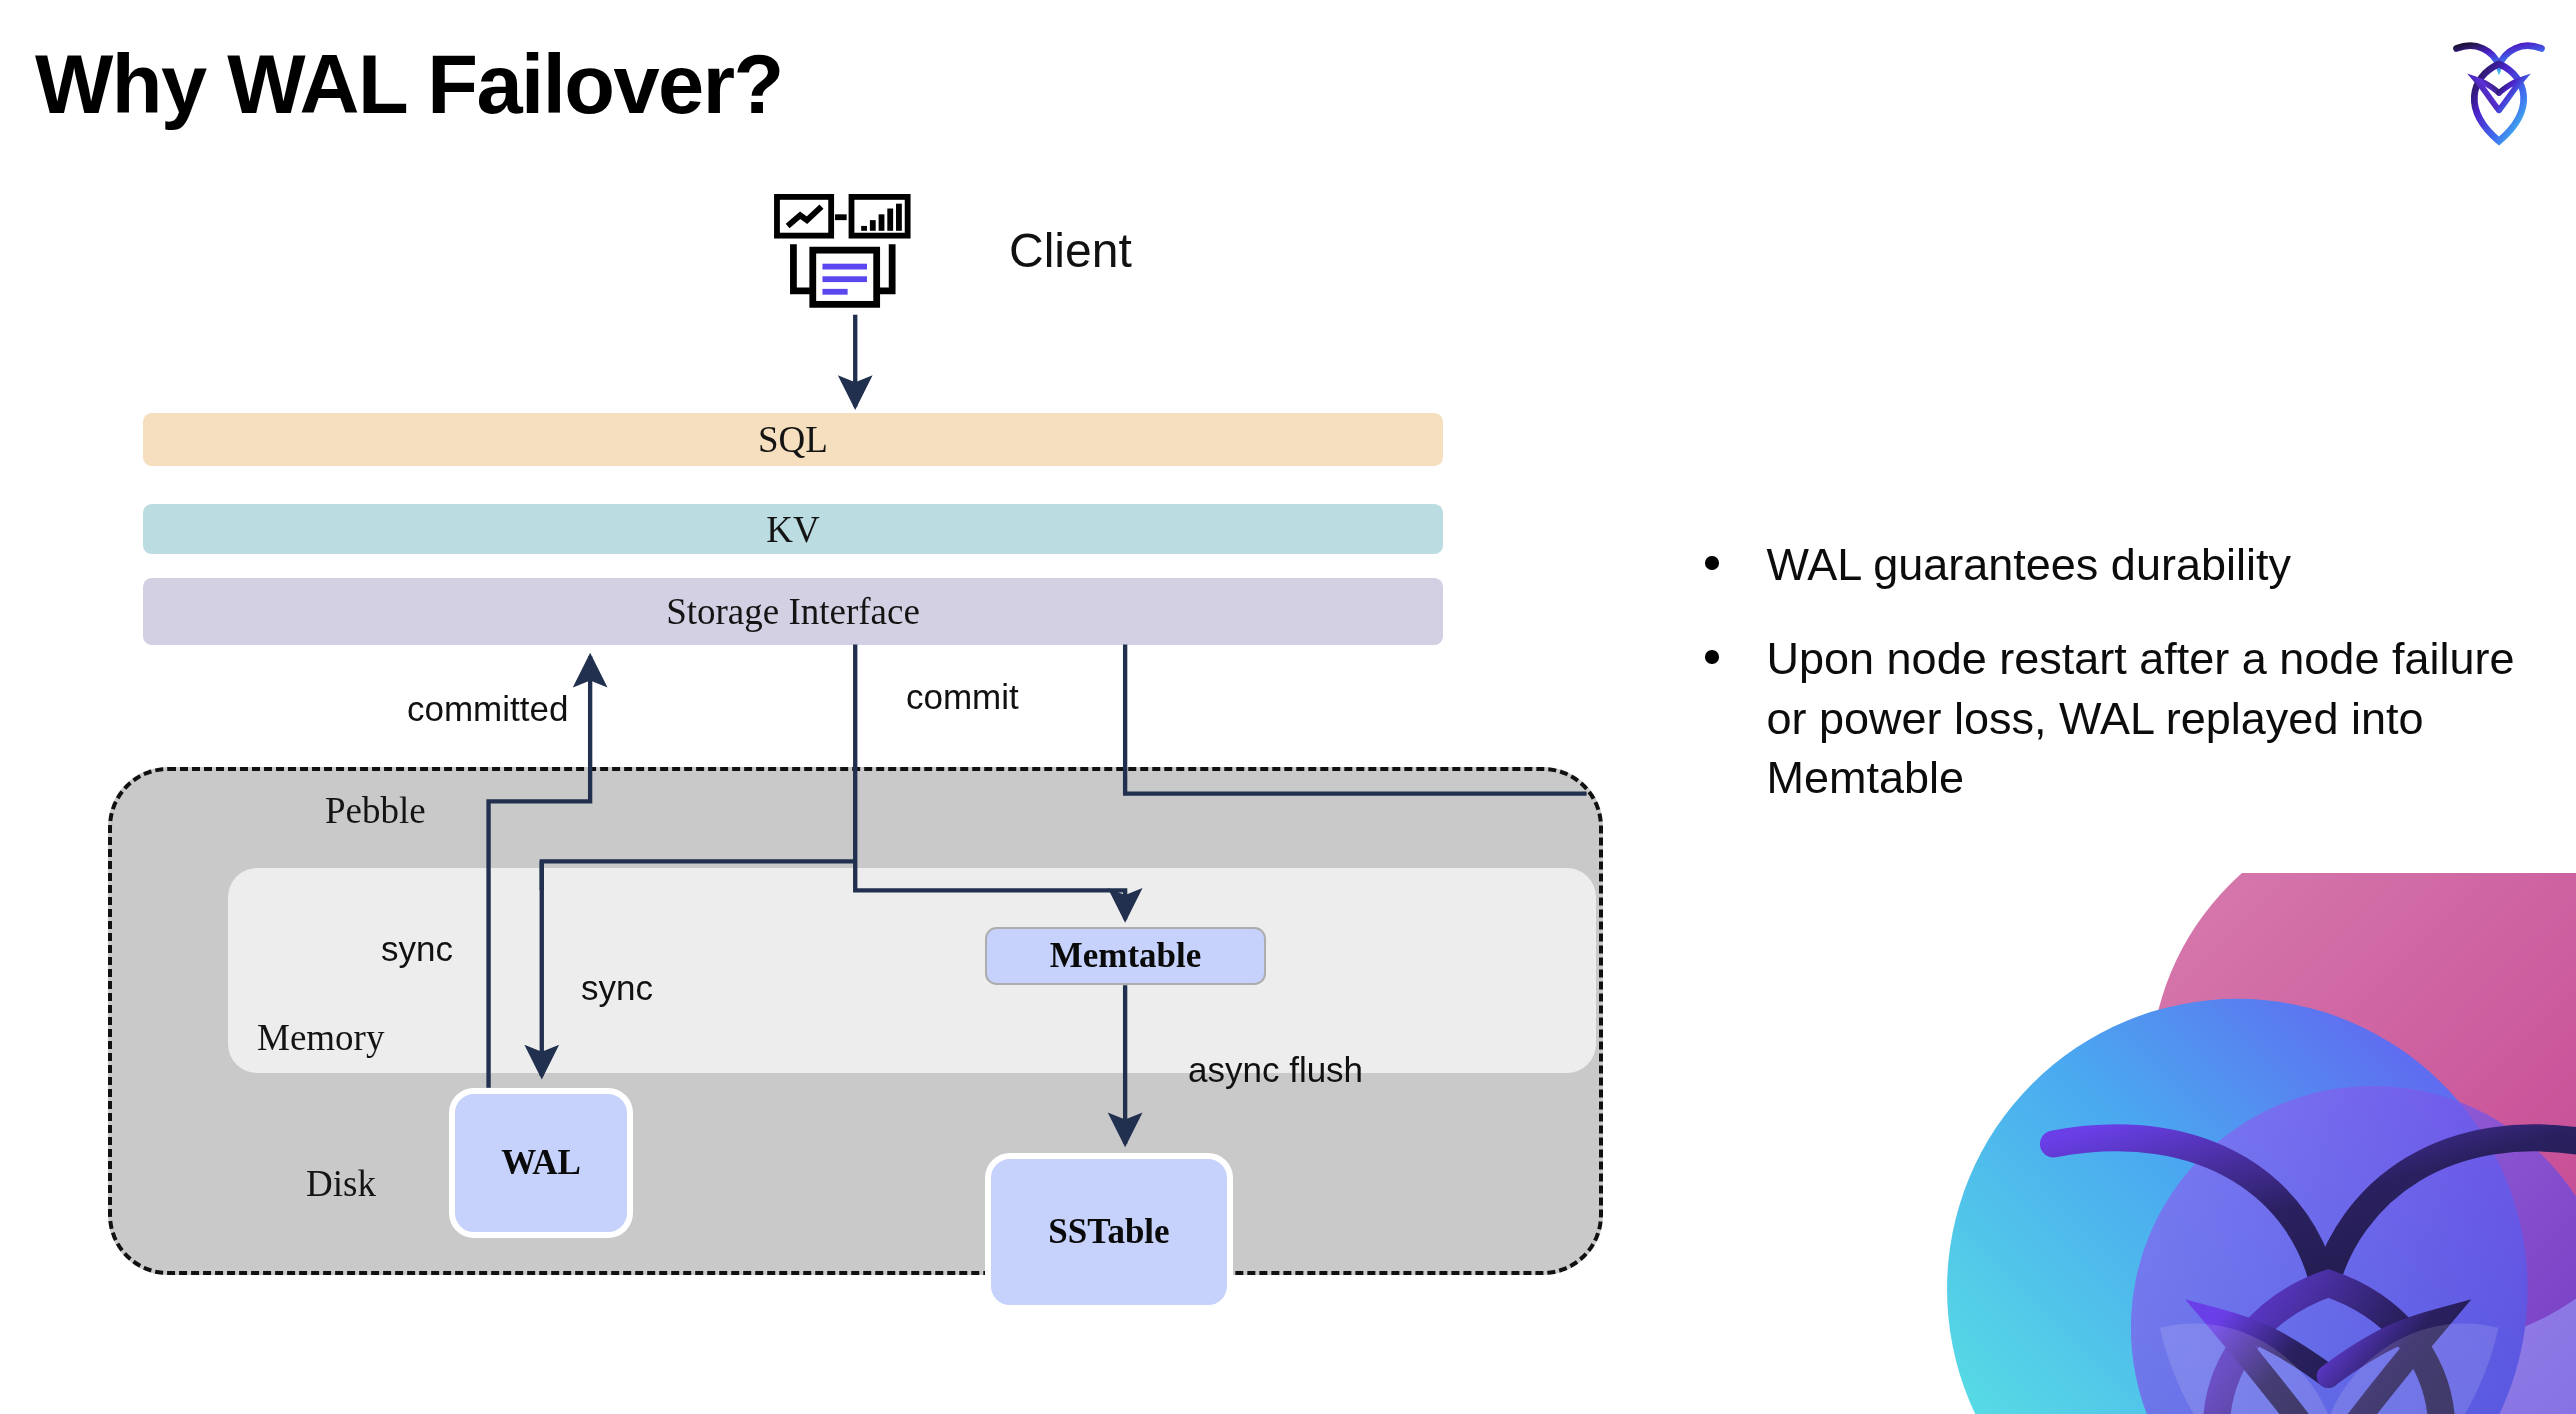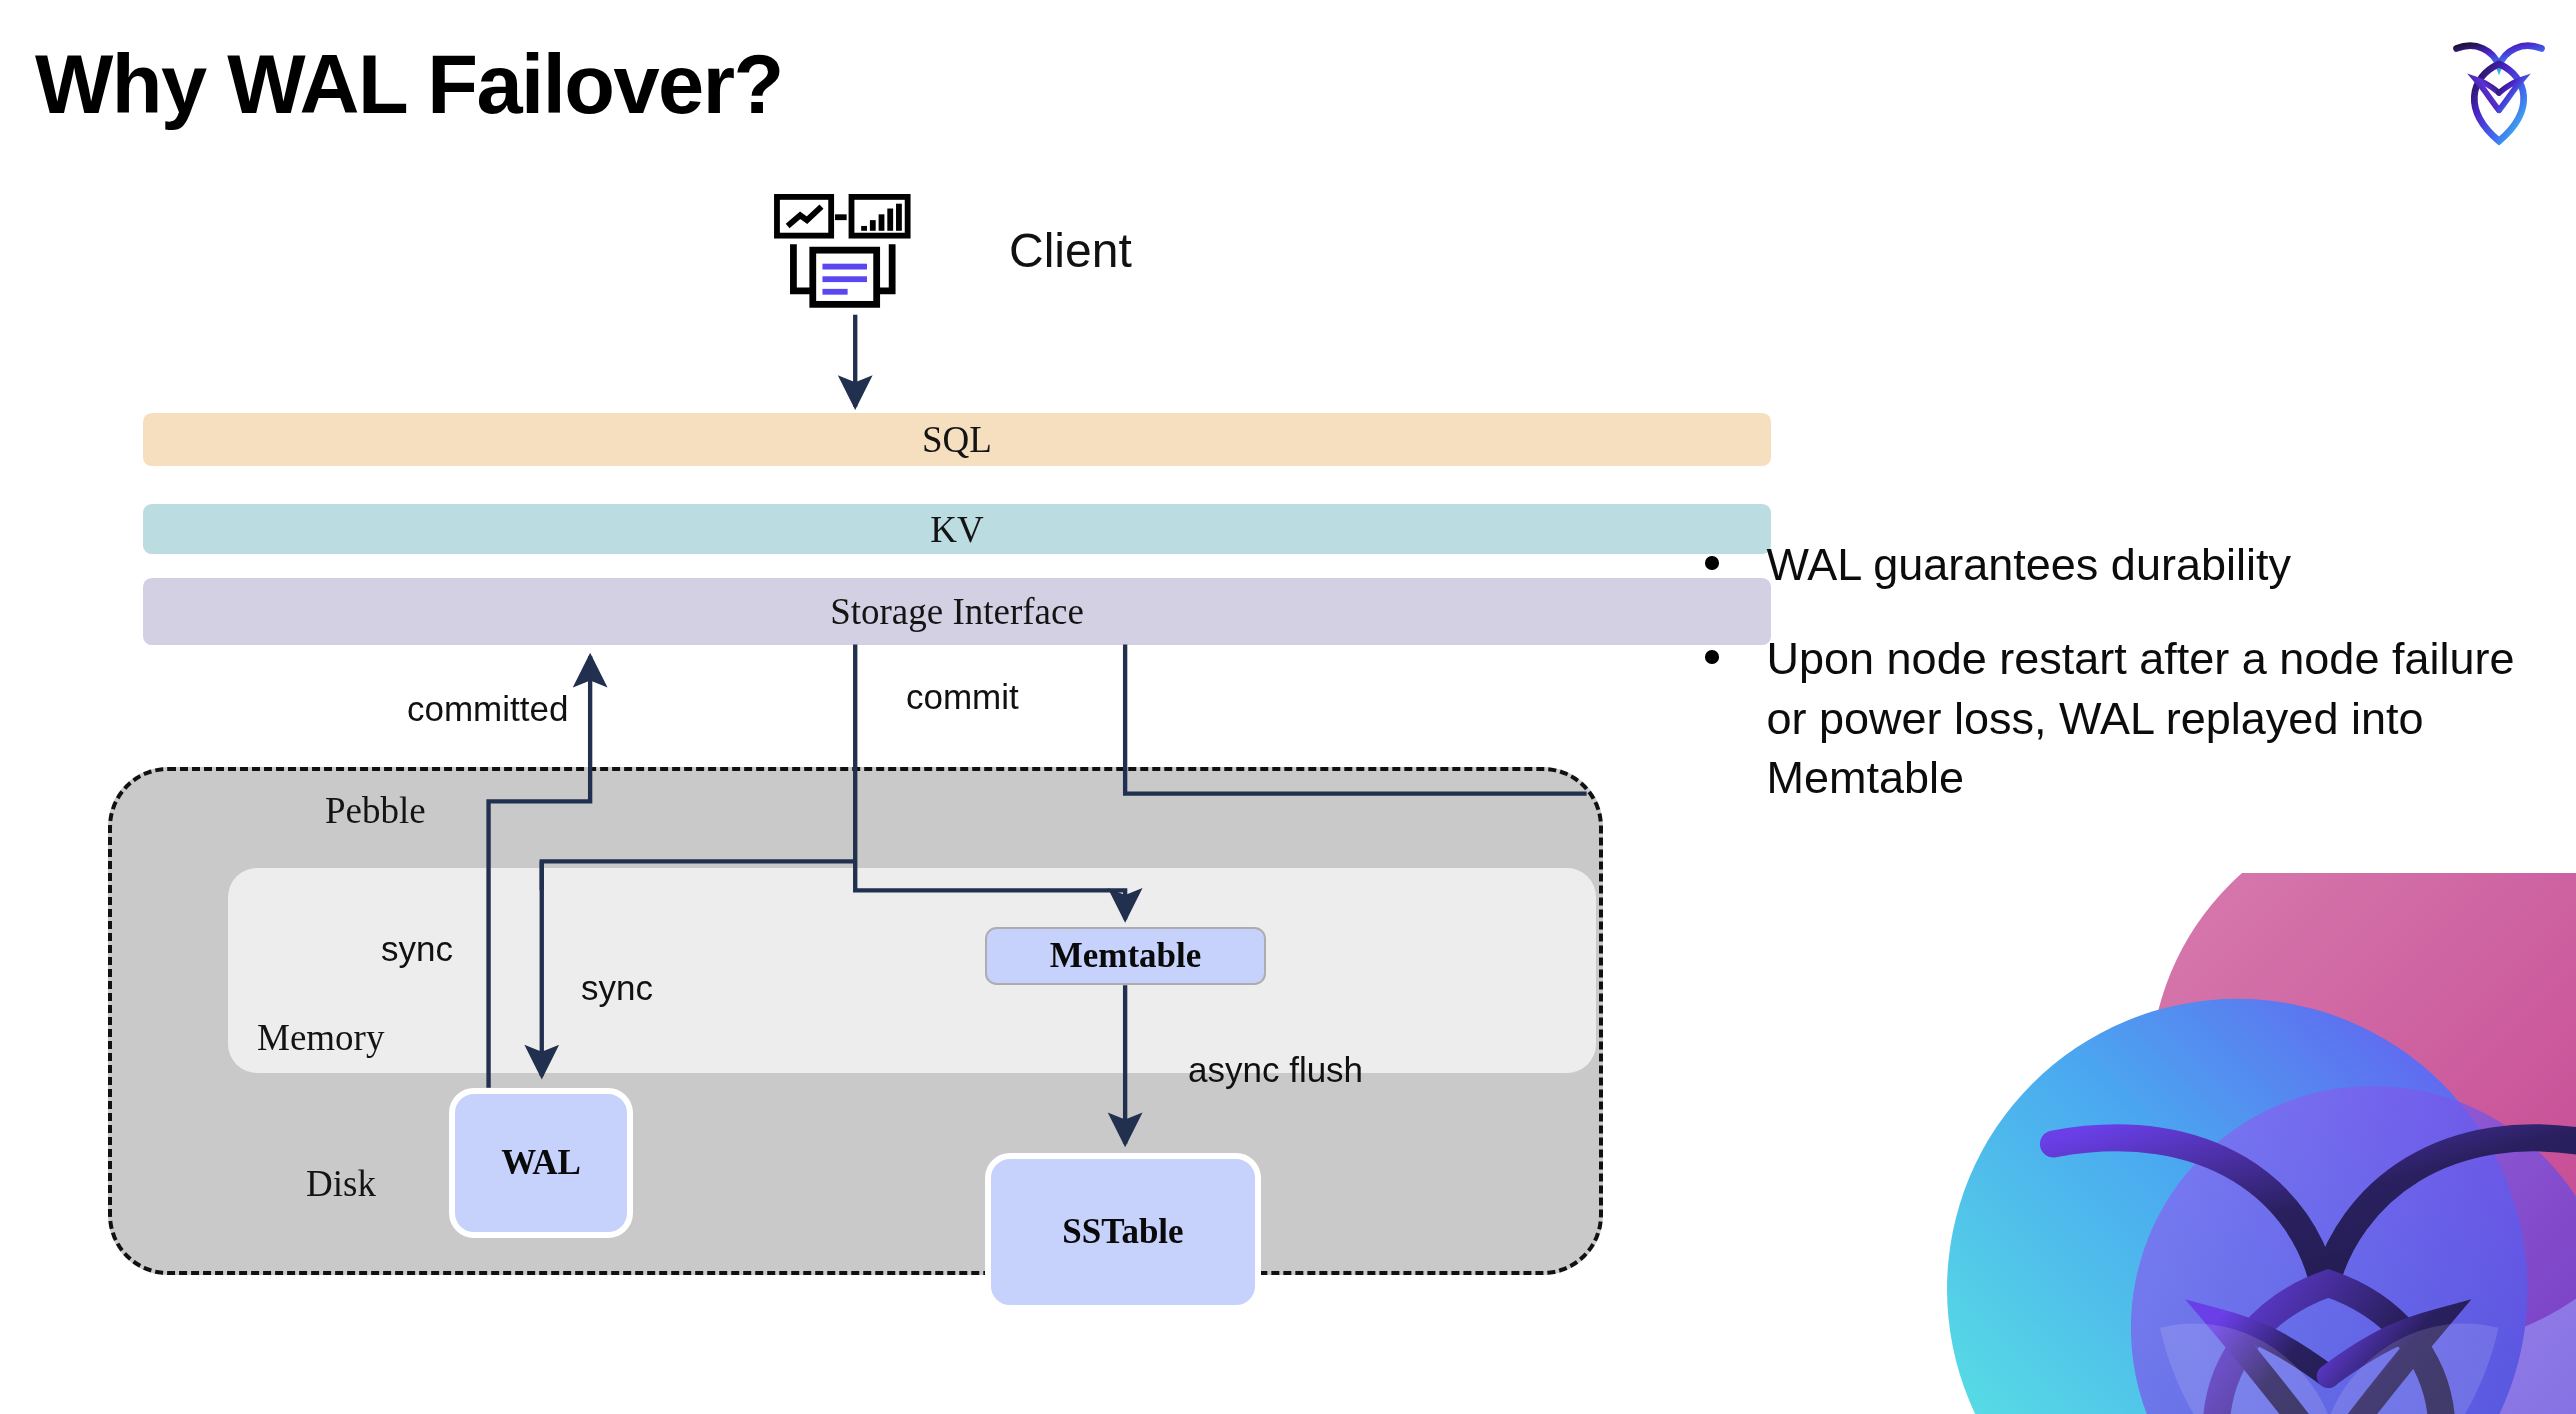--- a/index.html
+++ b/index.html
@@ -62,21 +62,21 @@
     left: 1009px; top: 223px;
     font-size: 48px;
     color: #111111;
     font-family: "Liberation Sans", sans-serif;
   }
 
   
   .layer-bar {
     position: absolute;
     left: 143px;
-    width: 1628px;
+    width: 1300px;
     border-radius: 8.7px;
     display: flex;
     align-items: center;
     justify-content: center;
     font-family: "Liberation Serif", serif;
     font-size: 37px;
     color: #141414;
   }
   #layer-sql { top: 413px; height: 53px; }
   #layer-kv  { top: 504px; height: 50px; }
@@ -133,21 +133,21 @@
   #node-wal {
     left: 449px; top: 1088px;
     width: 184px; height: 150px;
     background: #c6d2fb;
     border: 6.8px solid #ffffff;
     border-radius: 25px;
     font-size: 35px;
   }
   #node-sstable {
     left: 985px; top: 1153px;
-    width: 276px; height: 158px;
+    width: 248px; height: 158px;
     background: #c6d2fb;
     border: 6.8px solid #ffffff;
     border-radius: 25px;
     font-size: 35px;
   }
 
   
   .edge-label {
     position: absolute;
     font-family: "Liberation Sans", sans-serif;

